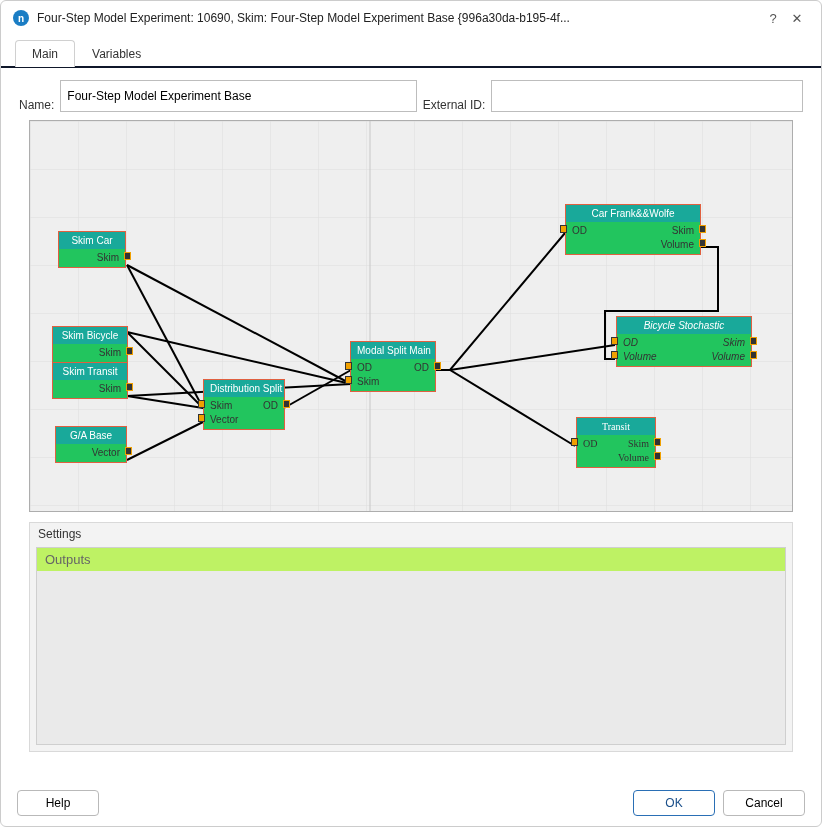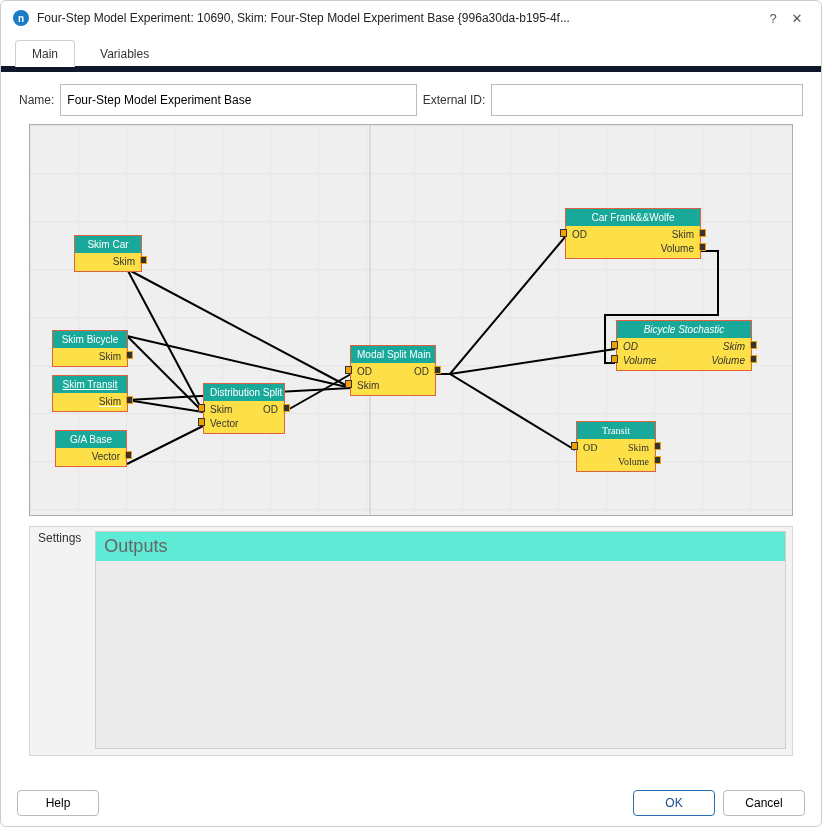--- a/index.html
+++ b/index.html
@@ -5,49 +5,49 @@
 * { box-sizing: border-box; margin: 0; padding: 0; }
 body { font-family: "Segoe UI", Tahoma, sans-serif; font-size: 12px; background: #fff; color: #333; width: 822px; height: 827px; overflow: hidden; position: relative; border: 1px solid #ccc; border-radius: 6px; }
 
 
 .titlebar { display: flex; align-items: center; padding: 6px 12px; height: 34px; }
 .titlebar .app-icon { width: 16px; height: 16px; border-radius: 50%; background: #1a7dc4; display: flex; align-items: center; justify-content: center; color: #fff; font-size: 10px; font-weight: bold; margin-right: 8px; }
 .titlebar .title { flex: 1; font-size: 12px; color: #222; white-space: nowrap; overflow: hidden; text-overflow: ellipsis; }
 .titlebar .win-btn { width: 24px; text-align: center; color: #555; cursor: pointer; font-size: 13px; }
 
 
-.tabs { display: flex; padding: 0 14px; border-bottom: 6px solid #0f172a; margin-top: 4px; gap: 8px; }
+.tabs { display: flex; padding: 0 14px; border-bottom: 2px solid #0f172a; margin-top: 4px; }
 .tab { padding: 6px 16px; font-size: 12px; border: 1px solid transparent; border-bottom: none; cursor: pointer; position: relative; top: 1px; }
 .tab.active { border-color: #d0d0d0; background: #fff; border-top-left-radius: 4px; border-top-right-radius: 4px; }
 
 
-.name-row { display: flex; align-items: center; padding: 12px 18px 8px; gap: 6px; }
+.name-row { display: flex; align-items: flex-end; padding: 12px 18px 8px; gap: 6px; }
 .name-row label { font-size: 12px; }
 .name-row input { flex: 1; border: 1px solid #bdbdbd; padding: 3px 6px; font-size: 12px; height: 32px; }
 .name-row .namefield { flex: 2.3; }
 .name-row .extfield { flex: 2; }
 
 
 .canvas-wrap { margin: 0 28px 10px; border: 1px solid #adadad; background: #efefef; position: relative; height: 392px; }
 .canvas-wrap svg.gridlines { position: absolute; inset: 0; width: 100%; height: 100%; }
 .canvas-wrap svg.edges { position: absolute; inset: 0; width: 100%; height: 100%; pointer-events: none; }
 
 .node { position: absolute; border: 1px solid #e06040; background: #b4b4b4; font-size: 10px; color: #fff; }
 .node .node-title { background: #19a99a; padding: 3px 6px; text-align: center; font-size: 10px; white-space: nowrap; }
-.node .node-ports { background: #fde047; color: #222; font-size: 10px; padding: 2px 4px; position: relative; }
+.node .node-ports { background: #22c55e; color: #222; font-size: 10px; padding: 2px 4px; position: relative; }
 .node .port-row { display: flex; justify-content: space-between; padding: 0 2px; line-height: 14px; min-height: 14px; }
 .node .port-row span { font-size: 10px; color: #333; }
 .port-handle { position: absolute; width: 7px; height: 8px; background: #333; border: 1px solid #f0a000; }
 .port-handle.in { background: #f0a000; border-color: #333; }
 
 
-.settings-wrap { margin: 8px 28px 0; border: 1px solid #d9d9d9; background: #f3f3f3; padding: 0; height: 230px; display:flex; flex-direction:row; }
+.settings-wrap { margin: 8px 28px 0; border: 1px solid #d9d9d9; background: #f3f3f3; padding: 0; height: 230px; display:flex; flex-direction:column; }
 .settings-wrap .settings-label { padding: 4px 8px 2px; font-size: 12px; color: #333; }
 .settings-wrap .outputs { margin: 4px 6px 6px; flex:1; background: #eaeaea; border: 1px solid #cfcfcf; display:flex; flex-direction:column;}
-.settings-wrap .outputs-header { background: #5eead4; padding: 4px 8px; font-size: 18px; color: #666; }
+.settings-wrap .outputs-header { background: #bef264; padding: 4px 8px; font-size: 13px; color: #666; }
 
 
 .button-row { position: absolute; bottom: 10px; left: 0; right: 0; display: flex; padding: 0 16px; }
 .button-row .spacer { flex: 1; }
 .button-row button { min-width: 82px; height: 26px; margin-left: 8px; border: 1px solid #b9b9b9; background: #fff; border-radius: 4px; font-size: 12px; cursor: pointer; }
 .button-row button.primary { border-color: #2a6fb5; color: #1a4f8a; }
 .button-row .help { margin-left: 0; }
 </style>
 </head>
 <body>
@@ -105,21 +105,21 @@
       <polyline points="404,249 420,249 535,112"></polyline>
 
       <polyline points="404,249 420,249 585,224"></polyline>
 
       <polyline points="404,249 420,249 545,325"></polyline>
 
       <polyline points="670,126 688,126 688,190 575,190 575,238 585,238"></polyline>
     </g>
   </svg>
 
-  <div class="node" style="left:44px; top:110px; width:68px;">
+  <div class="node" style="left:28px; top:110px; width:68px;">
     <div class="node-title">Skim Car</div>
     <div class="node-ports">
       <div class="port-row">
           <span></span>
           <span>Skim</span>
         </div>
       <div class="port-handle" style="right:-6px; top:3px;"></div>
     </div>
   </div>
 
@@ -127,21 +127,21 @@
     <div class="node-title">Skim Bicycle</div>
     <div class="node-ports">
       <div class="port-row">
           <span></span>
           <span>Skim</span>
         </div>
       <div class="port-handle" style="right:-6px; top:3px;"></div>
     </div>
   </div>
 
-  <div class="node" style="left:22px; top:250px; width:76px;text-decoration:underline;">
+  <div class="node" style="left:22px; top:241px; width:76px;">
     <div class="node-title">Skim Transit</div>
     <div class="node-ports">
       <div class="port-row">
           <span></span>
           <span>Skim</span>
         </div>
       <div class="port-handle" style="right:-6px; top:3px;"></div>
     </div>
   </div>
 

